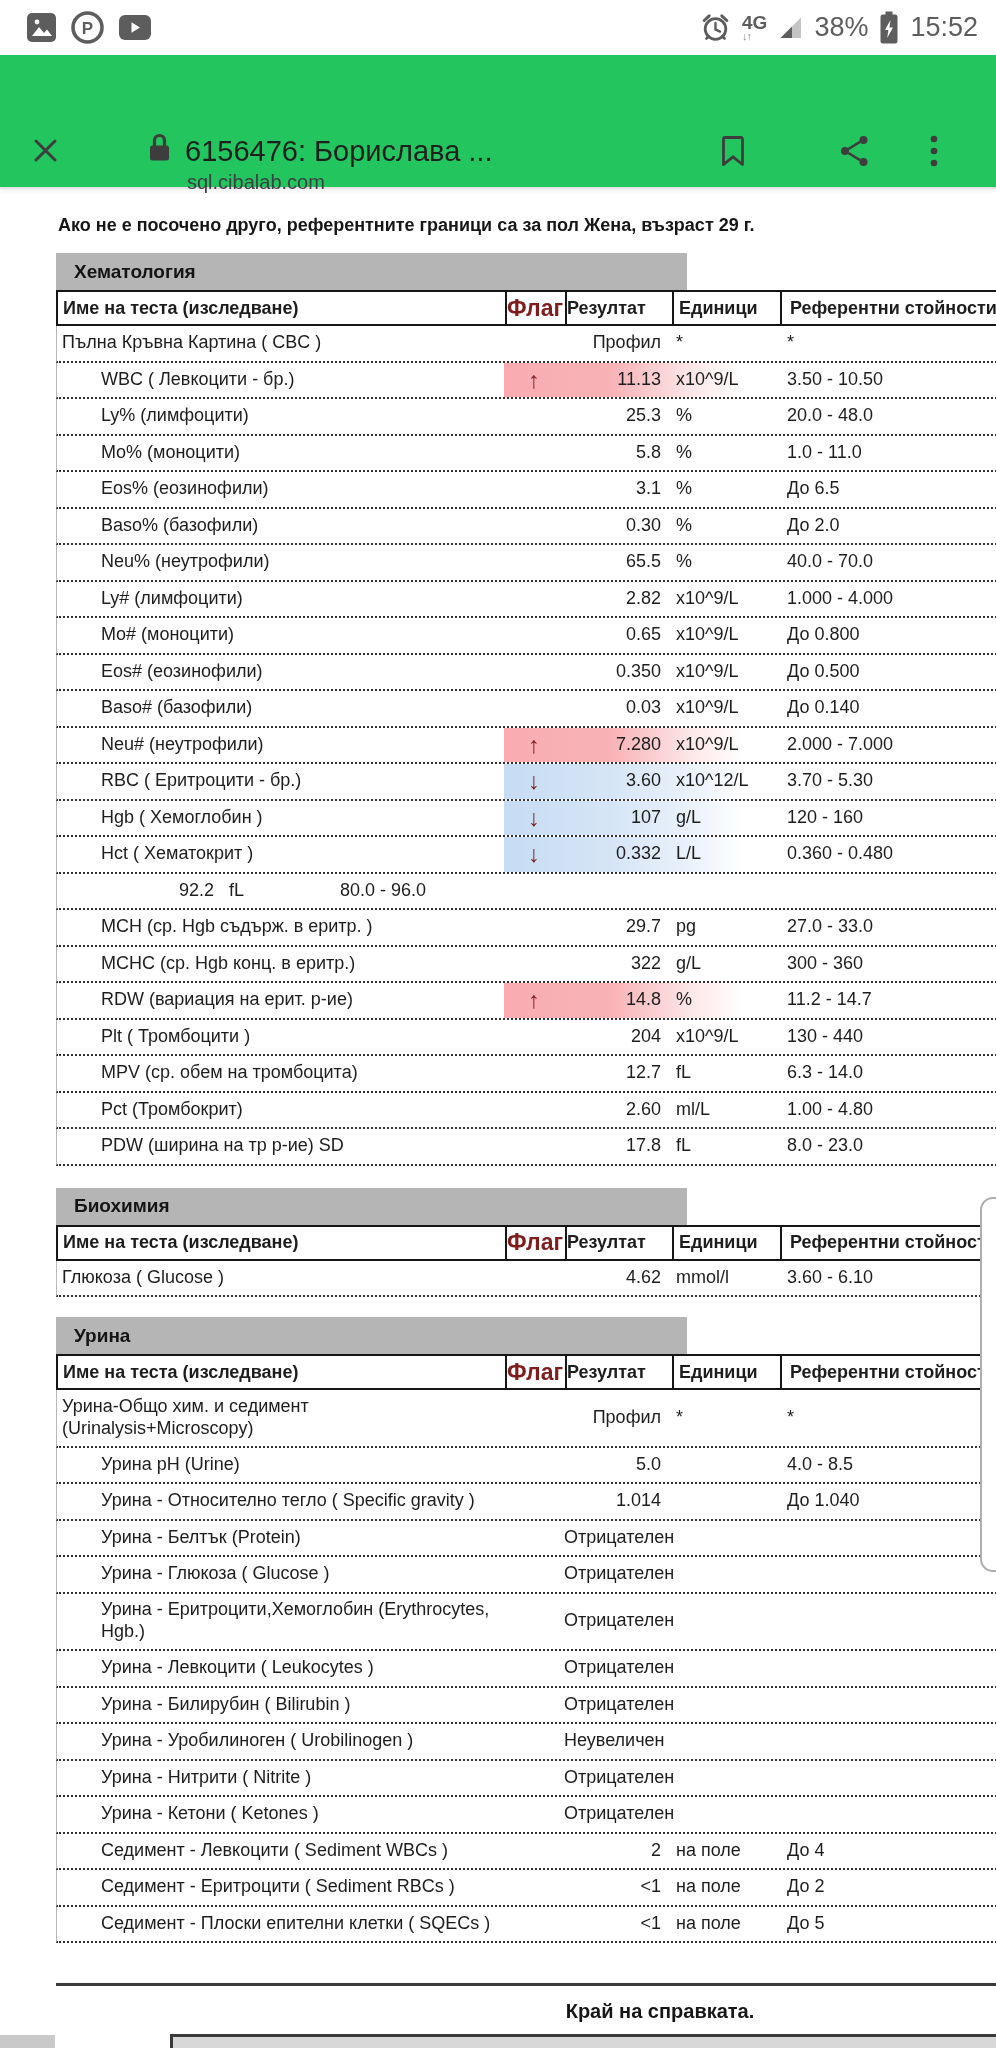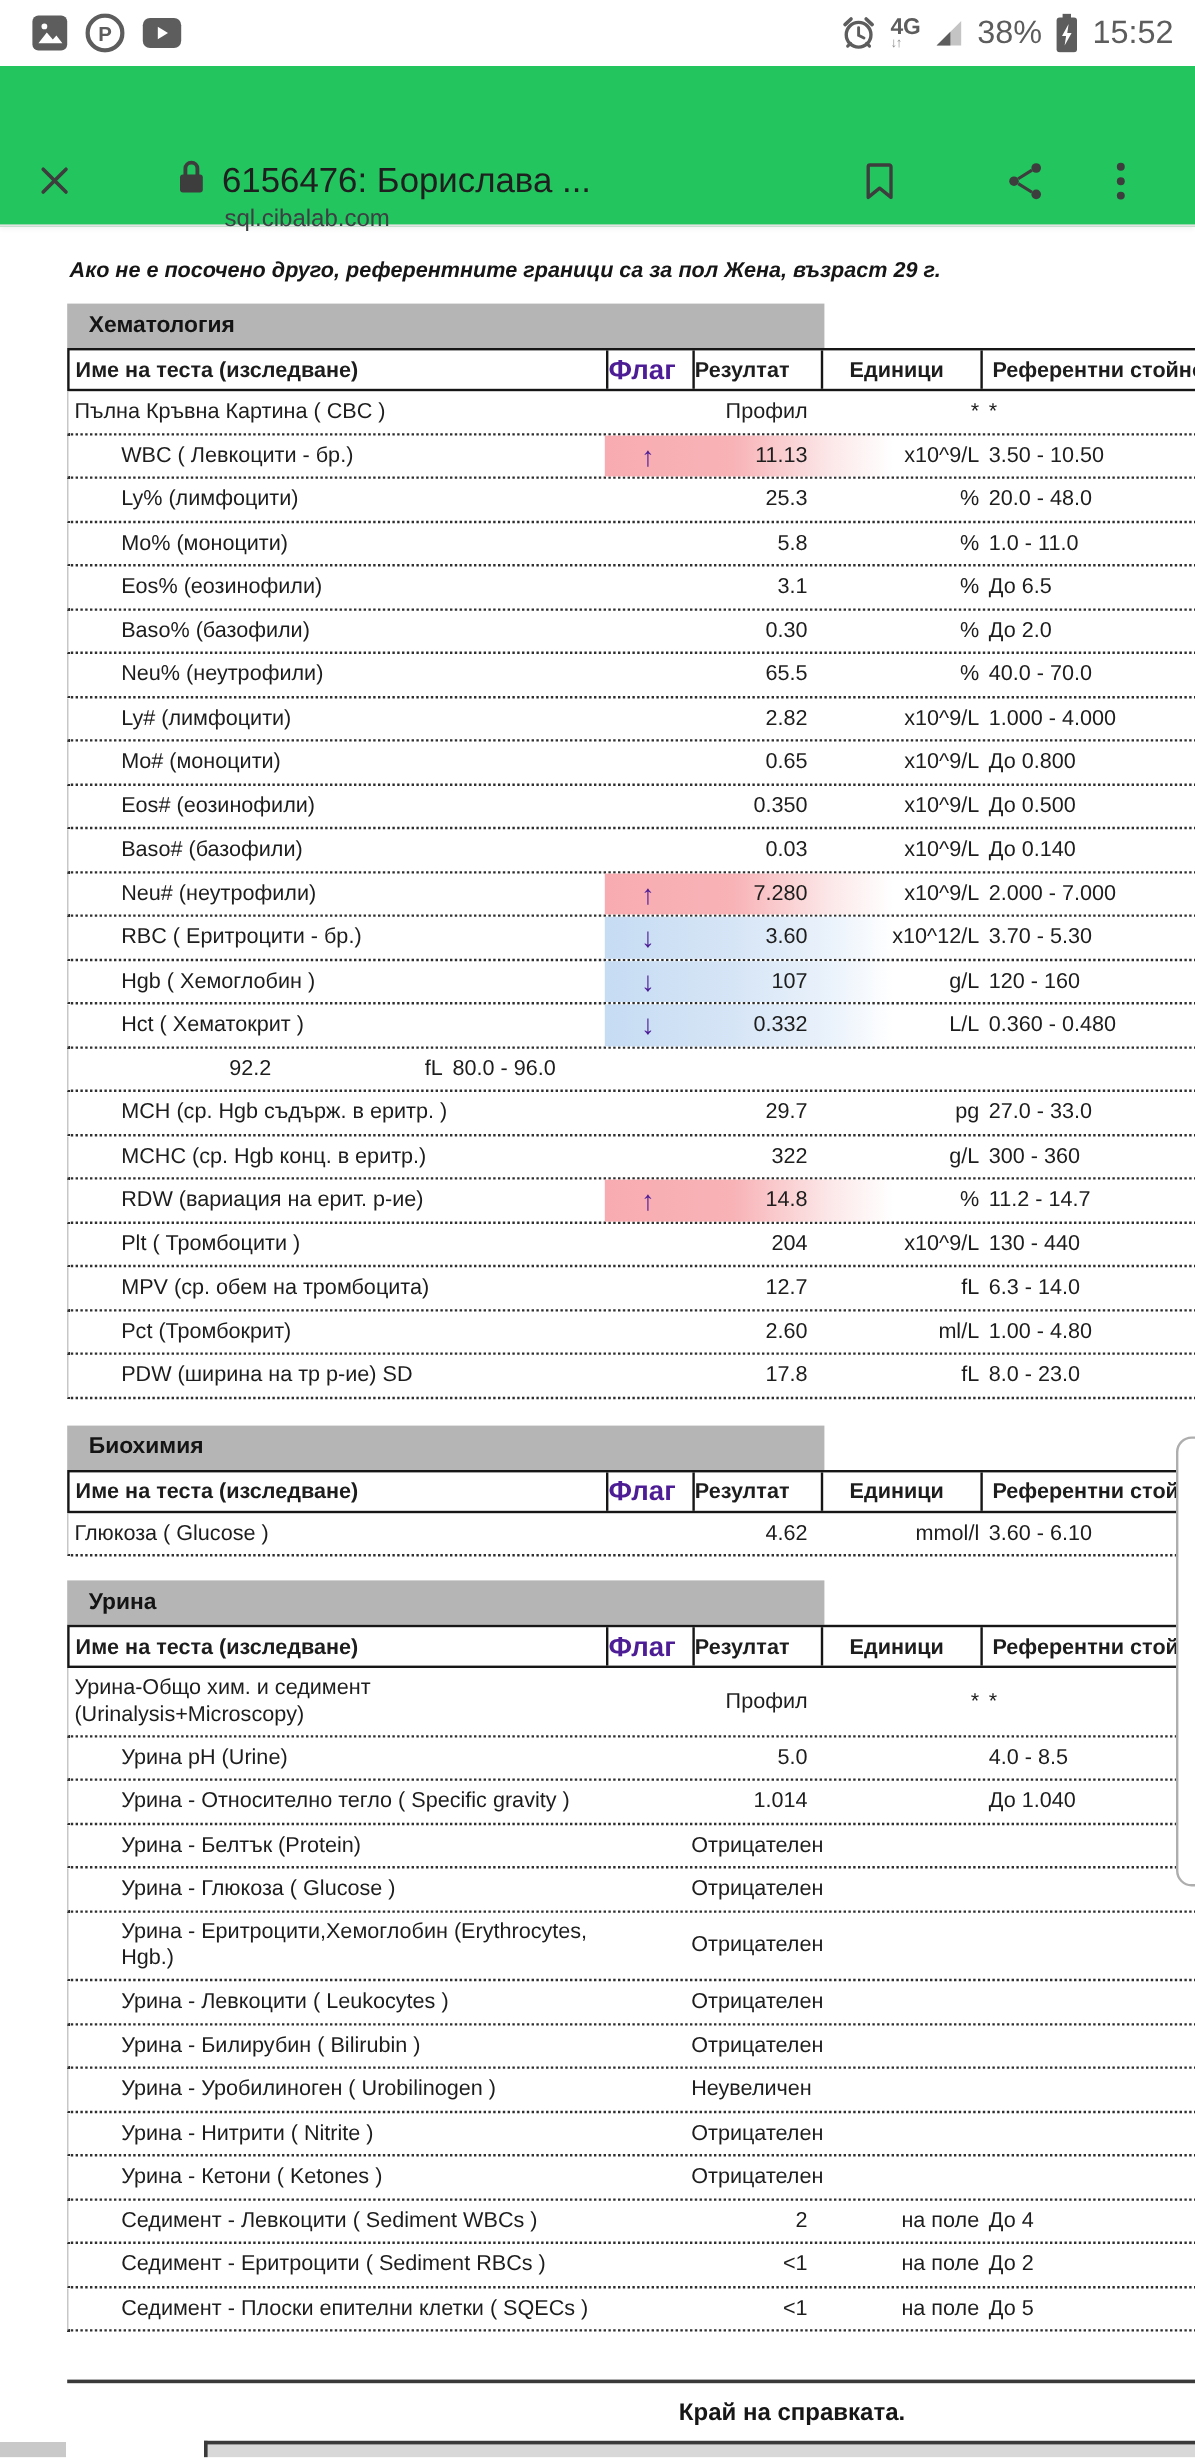--- a/index.html
+++ b/index.html
@@ -22,41 +22,41 @@
   .bh-close{position:absolute;left:30px;top:80px;}
   .bh-lock{position:absolute;left:146px;top:76px;}
   .bh-title{position:absolute;left:185px;top:80px;font-size:29px;color:#1f1f1f;white-space:nowrap;}
   .bh-url{position:absolute;left:187px;top:116px;font-size:20px;color:#3c4043;}
   .bh-bookmark{position:absolute;left:716px;top:78px;}
   .bh-share{position:absolute;left:836px;top:78px;}
   .bh-menu{position:absolute;left:928px;top:78px;}
   .icon-btn{cursor:pointer;}
 
   
-  .note{margin:26px 0 0 58px;font-size:18px;font-weight:bold;color:#161616;font-style:italic;}
+  .note{margin:26px 0 0 58px;font-size:18px;font-weight:bold;color:#161616;}
   .section-bar{margin-left:56px;width:631px;height:37px;background:#b5b5b5;
                display:flex;align-items:center;box-sizing:border-box;padding-left:7px;}
   .section-bar span{font-size:19px;font-weight:bold;color:#141414;margin-left:11px;}
   .sec-hematology{margin-top:17px;}
   .sec-biochemistry{margin-top:22px;}
   .sec-urine{margin-top:20px;}
 
   .lab-table{margin-left:56px;width:1204px;}
   .thead{display:flex;height:36px;border:2px solid #161616;box-sizing:border-box;}
   .hcell{display:flex;align-items:center;font-size:18px;font-weight:bold;box-sizing:border-box;}
   .hcell + .hcell{border-left:2px solid #161616;}
   .trow{position:relative;display:flex;align-items:center;height:36.5px;
         border-bottom:2px dotted #2f2f2f;border-left:1px solid #b9b9b9;box-sizing:border-box;}
   .trow.tall{height:57.5px;}
   .tcell{position:relative;z-index:1;box-sizing:border-box;font-size:18px;line-height:1.22;}
   .c-name{width:447px;padding-left:5px;}
   .c-name.indent{padding-left:44px;}
-  .c-flag{width:72px;text-align:center;font-size:23px;color:#4c1d95;}
+  .c-flag{width:60px;text-align:center;font-size:23px;color:#7f1d1d;}
   .c-result{width:107px;text-align:right;padding-right:10px;}
-  .c-units{width:133px;padding-left:22px;text-align:right;}
+  .c-units{width:108px;padding-left:5px;}
   .c-ref{width:440px;padding-left:8px;}
   .hl{position:absolute;left:447px;top:0;width:240px;height:100%;z-index:0;}
   .hl-red{background:linear-gradient(90deg,#f8acb1 0%,#f8b3b7 45%,#fce7e8 78%,rgba(255,255,255,0) 100%);}
   .hl-blue{background:linear-gradient(90deg,#c6dcf3 0%,#d6e5f6 45%,#eaf2fb 78%,rgba(255,255,255,0) 100%);}
 
   .end-rule{margin:40px 0 0 56px;width:940px;border:none;border-top:3px solid #3a3a3a;}
   .end-text{width:1320px;margin-top:14px;text-align:center;font-size:20px;font-weight:bold;color:#161616;}
 
   
   .scrollbar{position:absolute;top:1197px;right:-14px;width:26px;height:371px;background:#fff;

